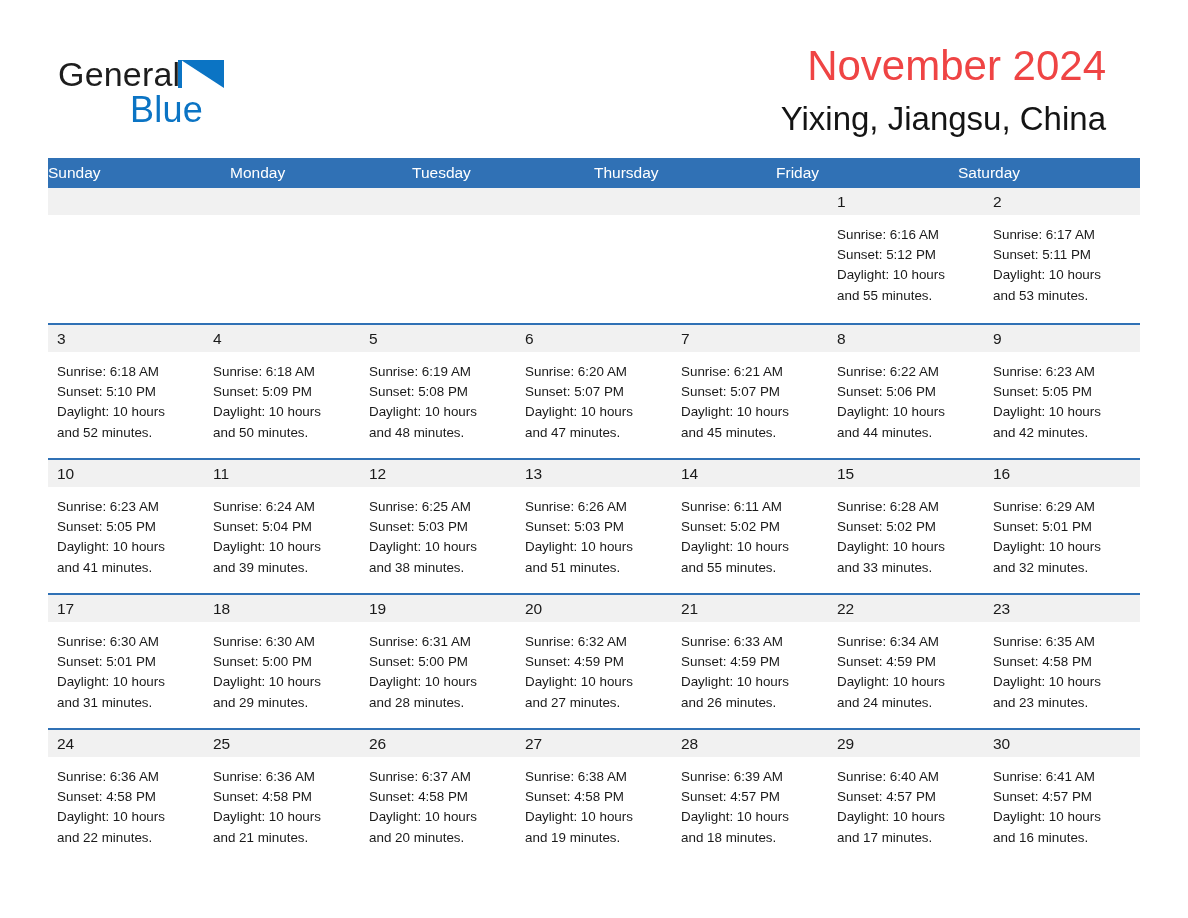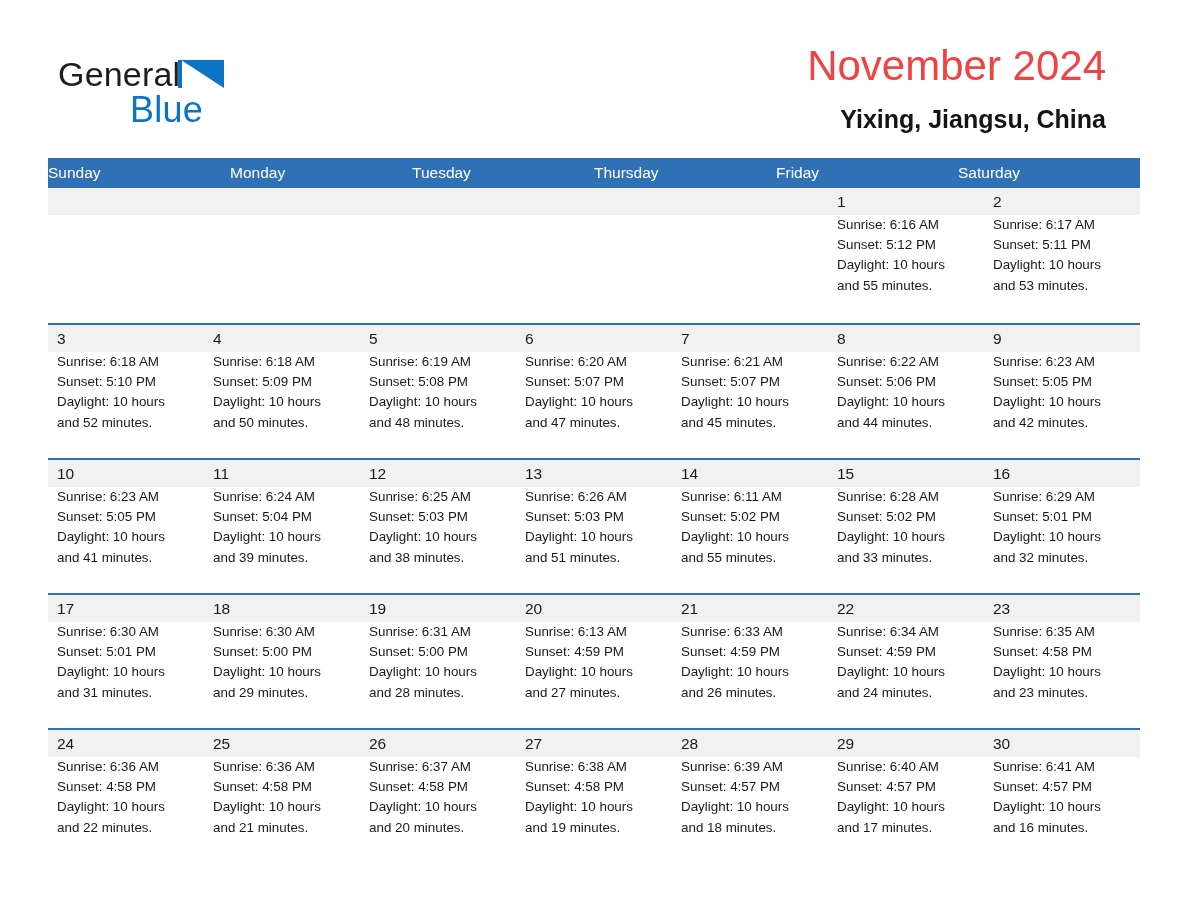--- a/index.html
+++ b/index.html
@@ -74,22 +74,22 @@
   }
   .cal-title {
     font-size: 42px;
     font-weight: normal;
     color: #ef4444;
     line-height: 52px;
     white-space: nowrap;
     margin-left: 36px;
   }
   .cal-subtitle {
-    font-size: 25px;
-    font-weight: bold;
+    font-size: 33px;
+    font-weight: normal;
     color: #141414;
     line-height: 34px;
     margin-top: 10px;
     white-space: nowrap;
   }
 
   
   .calendar {
     position: absolute;
     left: 48px;
@@ -131,21 +131,21 @@
     background: #f1f1f1;
     box-sizing: border-box;
     padding-left: 9px;
   }
   .cell .daynum {
     font-size: 15.5px;
     line-height: 27px;
     color: #1a1a1a;
   }
   .cell .details {
-    padding: 0 9px 0 9px;
+    padding: 10px 9px 0 9px;
     font-size: 13.4px;
     line-height: 20.2px;
     color: #1a1a1a;
   }
   .cell .details div {
     white-space: nowrap;
   }
   .cell.empty .daynum-strip {
     background: #f1f1f1;
   }
@@ -377,21 +377,21 @@
             <div class="details">
               <div>Sunrise: 6:31 AM</div>
               <div>Sunset: 5:00 PM</div>
               <div>Daylight: 10 hours</div>
               <div>and 28 minutes.</div>
             </div>
           </div>
           <div class="cell">
             <div class="daynum-strip"><span class="daynum">20</span></div>
             <div class="details">
-              <div>Sunrise: 6:13 AM</div>
+              <div>Sunrise: 6:32 AM</div>
               <div>Sunset: 4:59 PM</div>
               <div>Daylight: 10 hours</div>
               <div>and 27 minutes.</div>
             </div>
           </div>
           <div class="cell">
             <div class="daynum-strip"><span class="daynum">21</span></div>
             <div class="details">
               <div>Sunrise: 6:33 AM</div>
               <div>Sunset: 4:59 PM</div>

